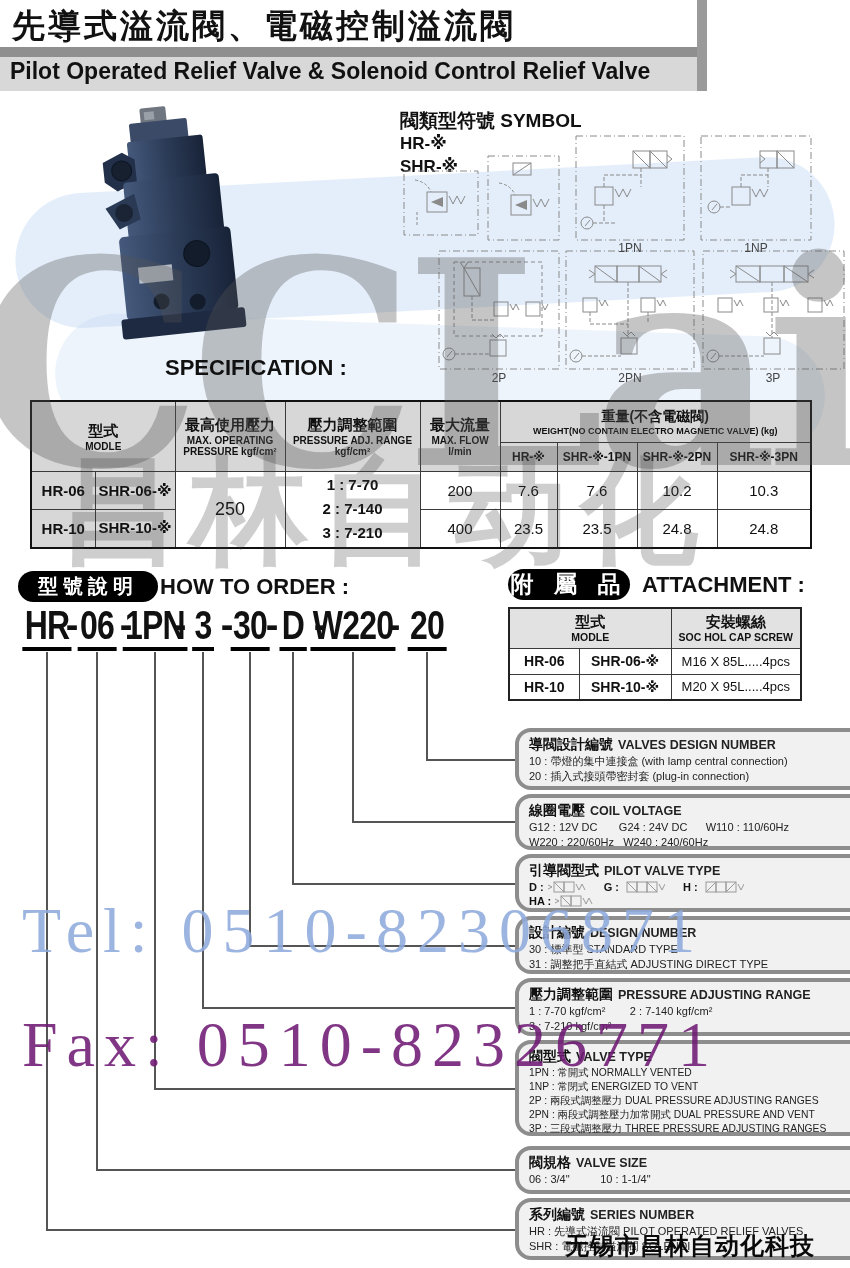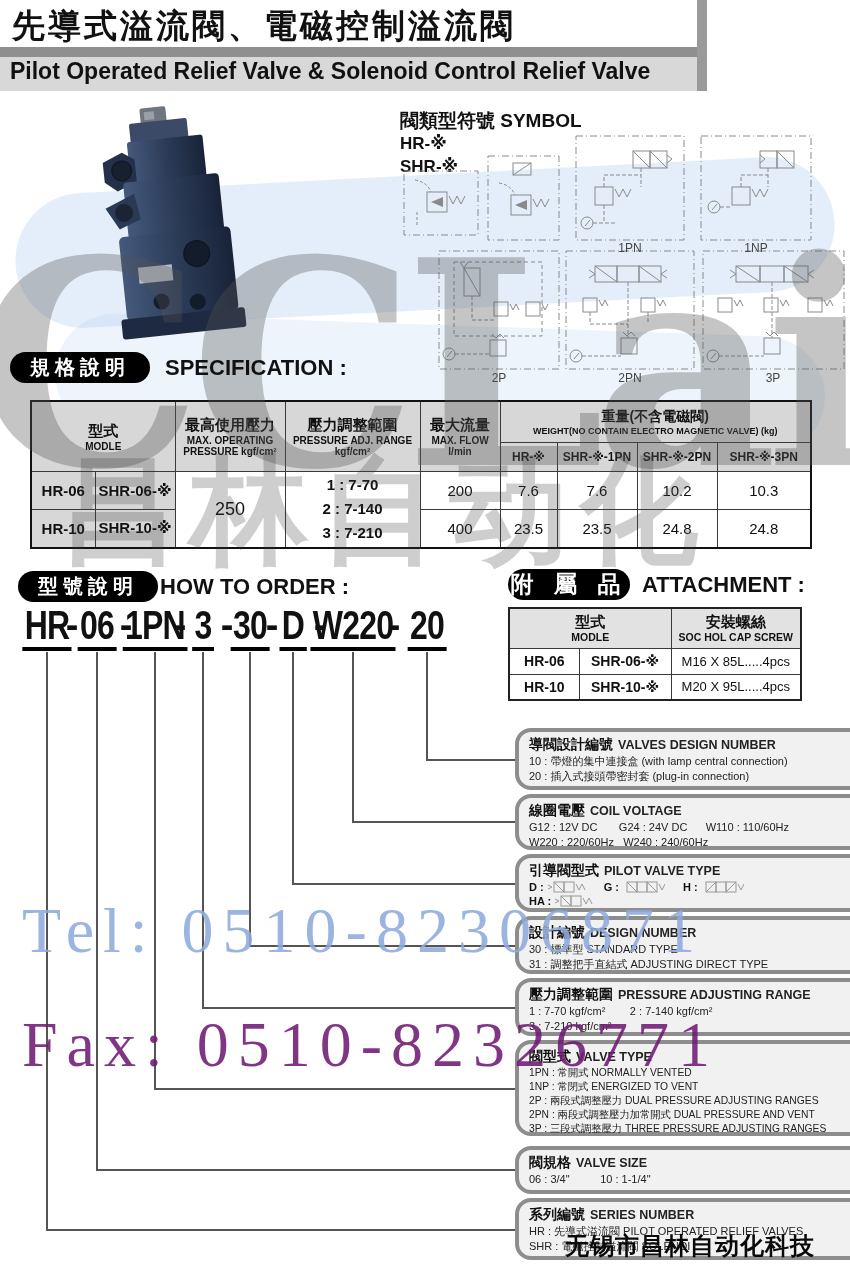--- a/index.html
+++ b/index.html
@@ -275,21 +275,20 @@
       <line x1="17" y1="106" x2="62" y2="106" stroke-dasharray="4 2"></line>
       <line x1="70" y1="32" x2="70" y2="88" stroke-dasharray="4 2"></line>
     </svg>
   </div>
   <div class="abs diag-label" style="left:600px;top:241px;width:60px;">1PN</div>
   <div class="abs diag-label" style="left:726px;top:241px;width:60px;">1NP</div>
   <div class="abs diag-label" style="left:469px;top:371px;width:60px;">2P</div>
   <div class="abs diag-label" style="left:600px;top:371px;width:60px;">2PN</div>
   <div class="abs diag-label" style="left:743px;top:371px;width:60px;">3P</div>
 
-  <div class="abs pill pill-spec">規格說明</div>
   <div class="abs heading h-spec">SPECIFICATION :</div>
 
   <div class="abs spec-table">
     <table>
       <colgroup>
         <col style="width:64px">
           <col style="width:80px">
           <col style="width:110px">
           <col style="width:135px">
         <col style="width:80px">

